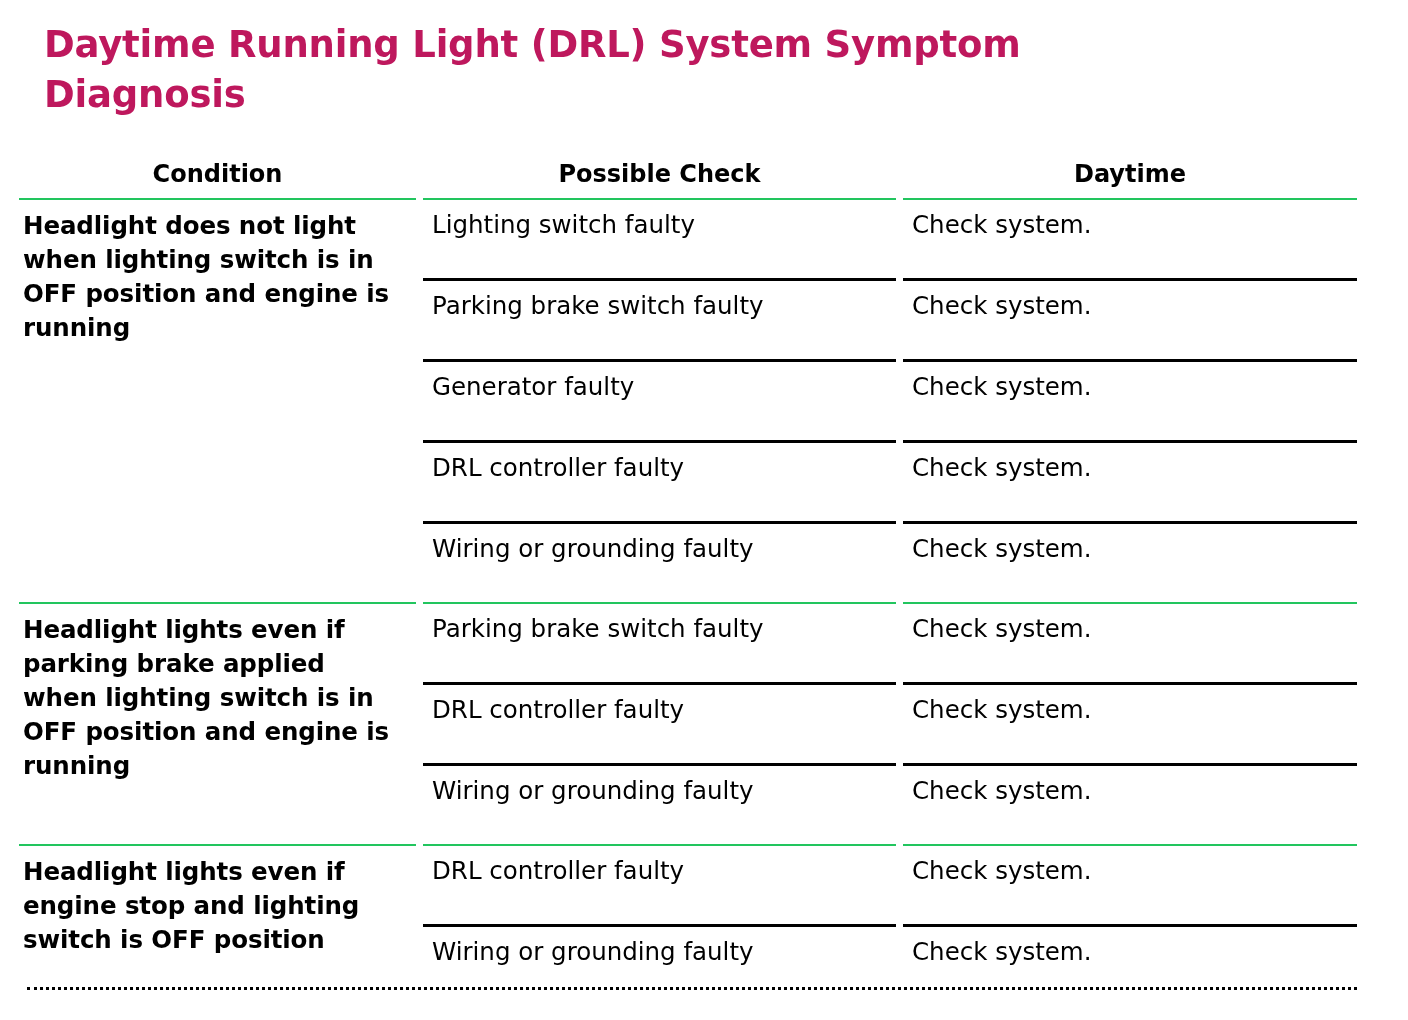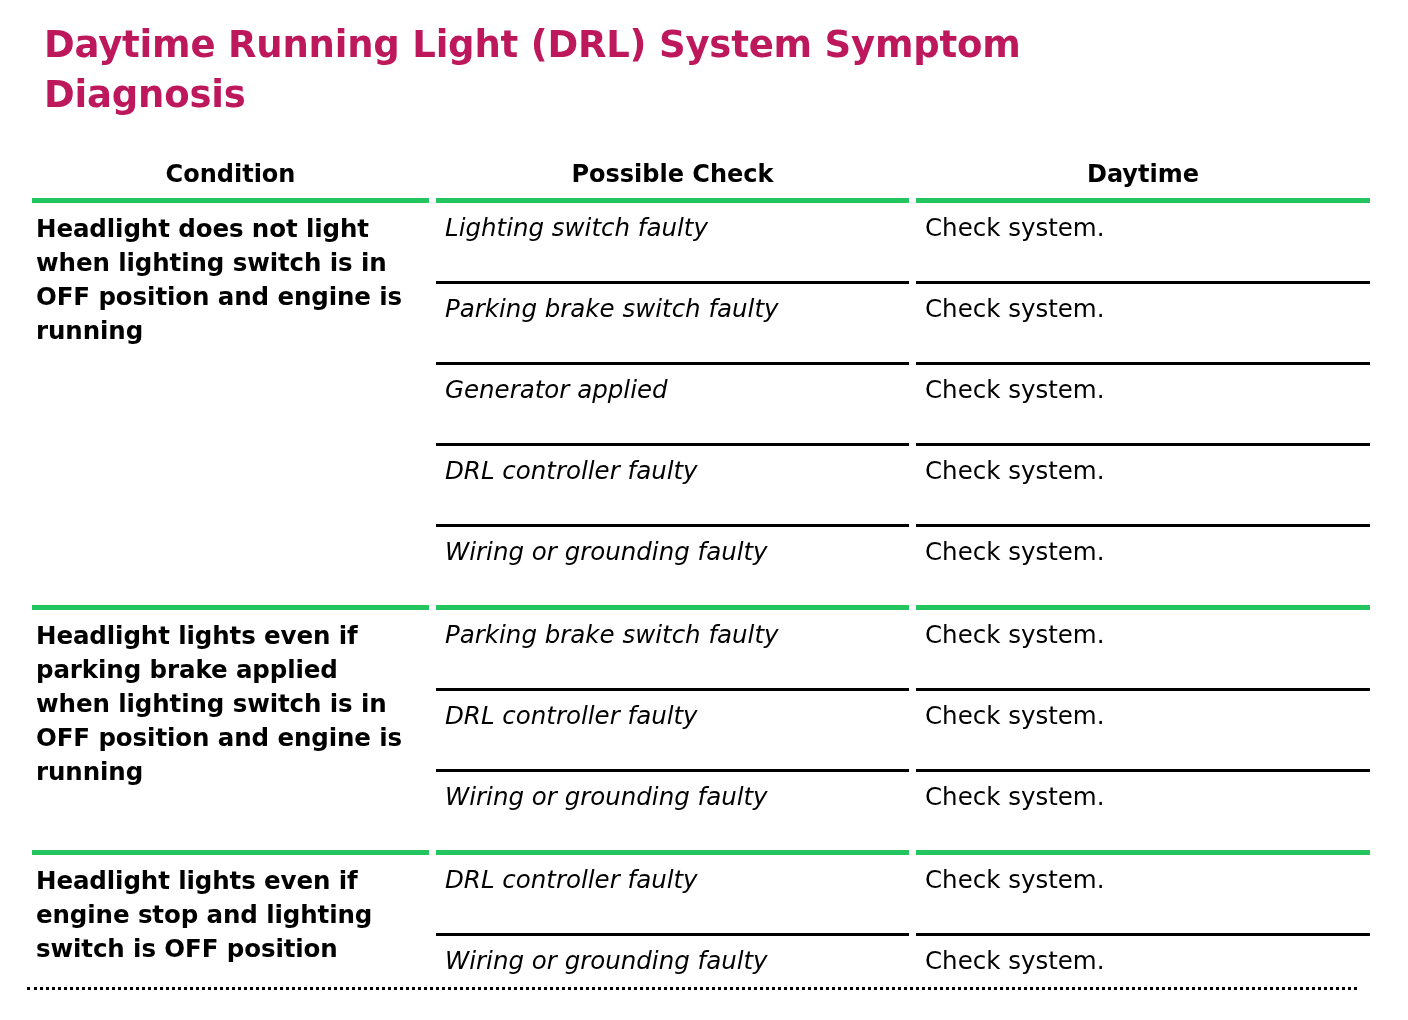--- a/index.html
+++ b/index.html
@@ -26,21 +26,21 @@
     font-size: 37px;
     font-weight: bold;
     line-height: 1.35;
     letter-spacing: -0.2px;
     color: #be185d;
   }
 
   
   #diag-table {
     position: absolute;
-    left: 32px;
+    left: 19px;
     top: 160px;
     width: 1324px;
   }
 
   table.dtbl {
     width: 1324px;
     border-collapse: collapse;
     table-layout: fixed;
   }
 
@@ -71,21 +71,20 @@
   .cellpad {
     padding: 9px 10px 10px 4px;
   }
   .cellpad.cond {
     padding-left: 4px;
     padding-right: 14px;
   }
   .cellpad.cause {
     padding-left: 9px;
     padding-right: 10px;
-    font-style: italic;
   }
   .cellpad.action {
     padding-left: 9px;
     padding-right: 10px;
   }
 
   
   .cond-text {
     font-size: 24.5px;
     font-weight: bold;
@@ -97,21 +96,21 @@
     font-size: 24.5px;
     font-weight: normal;
     line-height: 1.3;
     white-space: nowrap;
   }
 
   
   
   td.rule-row  { border-top: 3px solid #000; }
   
-  td.rule-sect { border-top: 5px solid #22c55e; }
+  td.rule-sect { border-top: 2px solid #22c55e; }
   
   td.rule-none { border-top: 0; }
 
   
   col.c-gap { width: 7px; }
   td.gap, th.gap { border: 0 !important; padding: 0; }
   tr.r-norm   td { height: 78px; }
 
   
   #bottom-rule {
@@ -181,21 +180,21 @@
           <td class="gap"></td>
           <td class="rule-row">
             <div class="cellpad action">
               <div class="action-text">Check system.</div>
             </div>
           </td>
         </tr>
         <tr class="r-norm">
           <td class="rule-row">
             <div class="cellpad cause">
-              <div class="cause-text">Generator applied</div>
+              <div class="cause-text">Generator faulty</div>
             </div>
           </td>
           <td class="gap"></td>
           <td class="rule-row">
             <div class="cellpad action">
               <div class="action-text">Check system.</div>
             </div>
           </td>
         </tr>
         <tr class="r-norm">

